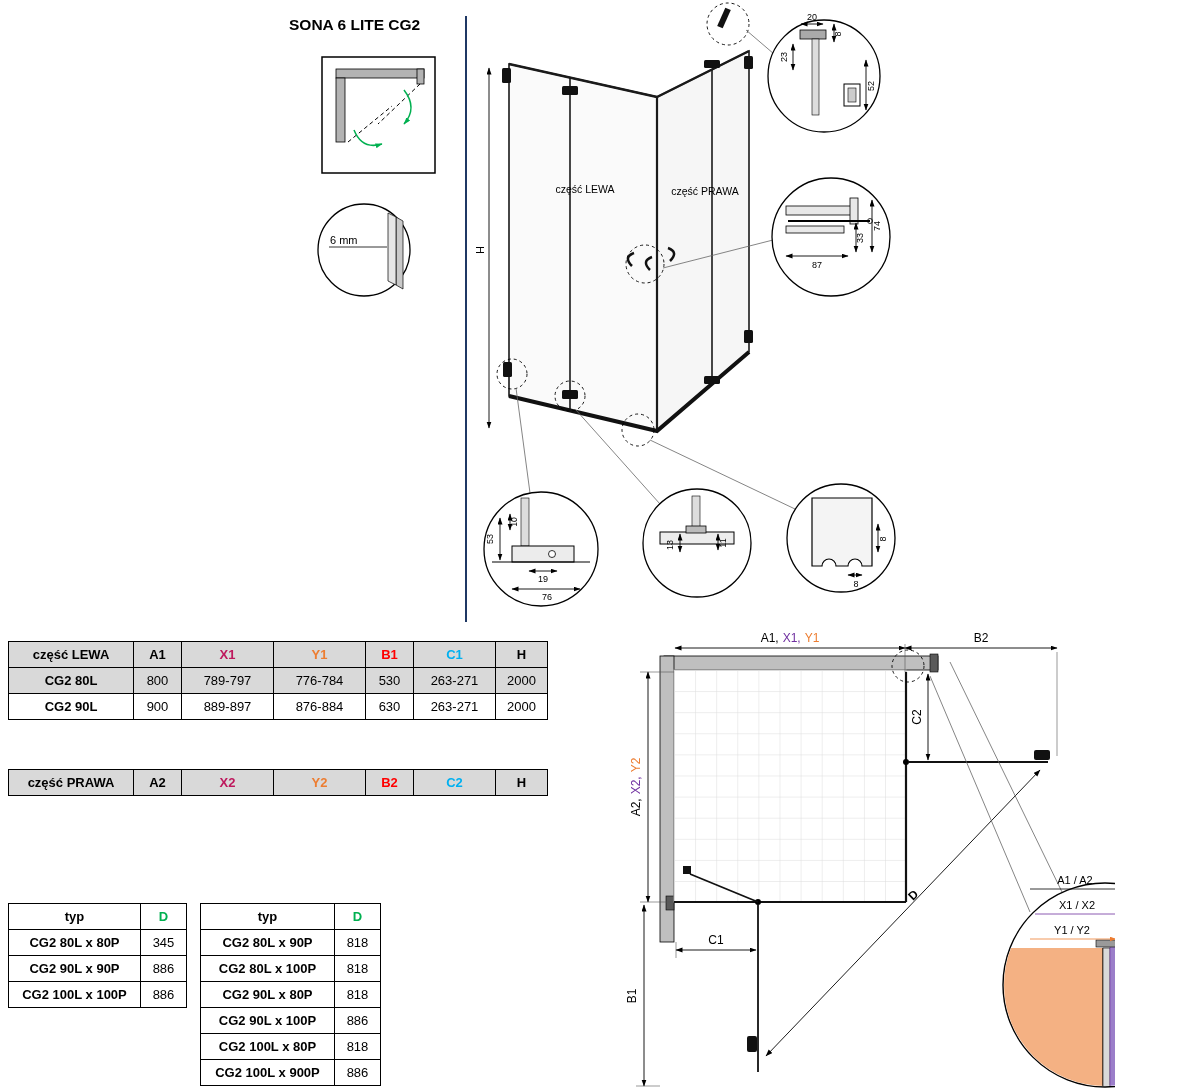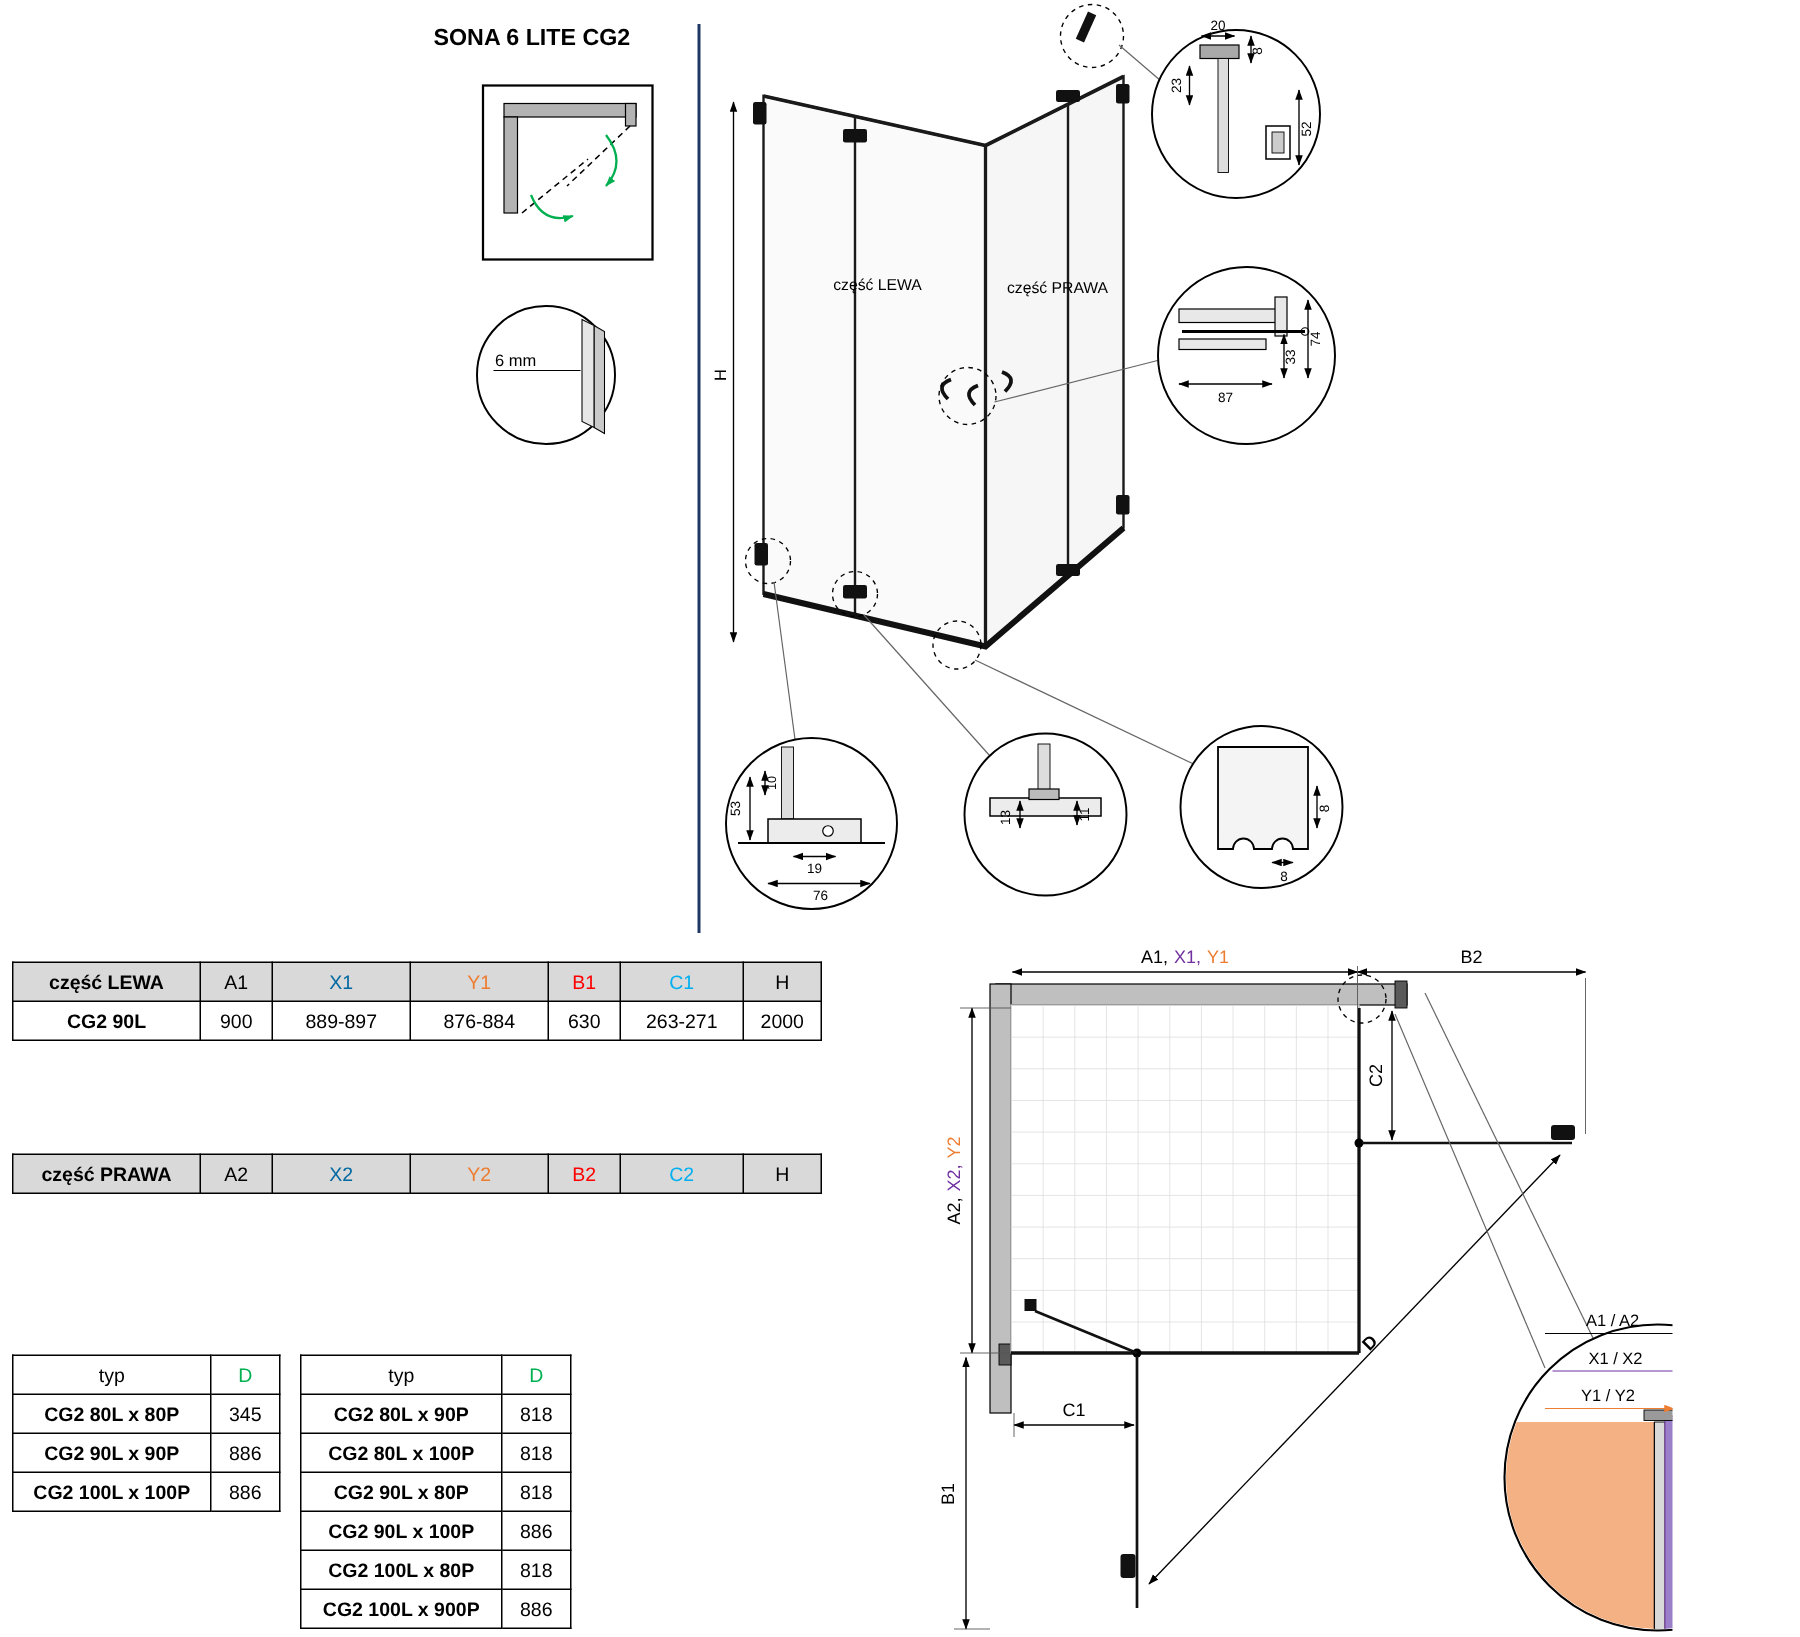--- a/index.html
+++ b/index.html
@@ -3,24 +3,24 @@
 <meta charset="utf-8">
 <style>
   html,body{margin:0;padding:0;background:#fff;}
   .page{position:relative;width:1115px;height:1091px;background:#fff;
         font-family:"Liberation Sans",sans-serif;color:#000;overflow:hidden;}
   .page svg{position:absolute;left:0;top:0;}
   svg text{font-family:"Liberation Sans",sans-serif;fill:#000;}
   .tbl{position:absolute;border-collapse:collapse;font-size:13px;background:#fff;}
   .tbl th,.tbl td{border:1px solid #000;text-align:center;padding:2px 5px;height:21px;
         font-weight:normal;white-space:nowrap;}
-  .tbl th{font-weight:normal;}
+  .tbl th{font-weight:bold;}
   .tbl .lbl{font-weight:bold;}
   tr.g{background:#d9d9d9;}
-  .cX{color:#0369a1;} .cY{color:#ed7d31;} .cB{color:#ff0000;} .cC{color:#00b0f0;} .cD{color:#00b050;}
+  .cX{color:#be185d;} .cY{color:#ed7d31;} .cB{color:#ff0000;} .cC{color:#00b0f0;} .cD{color:#00b050;}
 </style>
 </head>
 <body>
 
 <div class="page">
 
 <svg width="1200" height="1091" viewBox="0 0 1200 1091">
   <defs>
     <marker id="mArrE" markerWidth="8" markerHeight="6" refX="6.5" refY="2.5" orient="auto" markerUnits="userSpaceOnUse">
           <path d="M0,0 L7,2.5 L0,5 Z" fill="#000"></path>
@@ -270,20 +270,29 @@
   <tbody>
         <tr class="g">
     <th class="lbl">część LEWA</th>
     <th>A1</th>
     <th class="cX">X1</th>
     <th class="cY">Y1</th>
     <th class="cB">B1</th>
     <th class="cC">C1</th>
     <th>H</th>
   </tr>
+  <tr class="g">
+    <td class="lbl">CG2 80L</td>
+    <td>800</td>
+    <td>789-797</td>
+    <td>776-784</td>
+    <td>530</td>
+    <td>263-271</td>
+    <td>2000</td>
+  </tr>
   <tr>
     <td class="lbl">CG2 90L</td>
     <td>900</td>
     <td>889-897</td>
     <td>876-884</td>
     <td>630</td>
     <td>263-271</td>
     <td>2000</td>
   </tr>
 </tbody>

